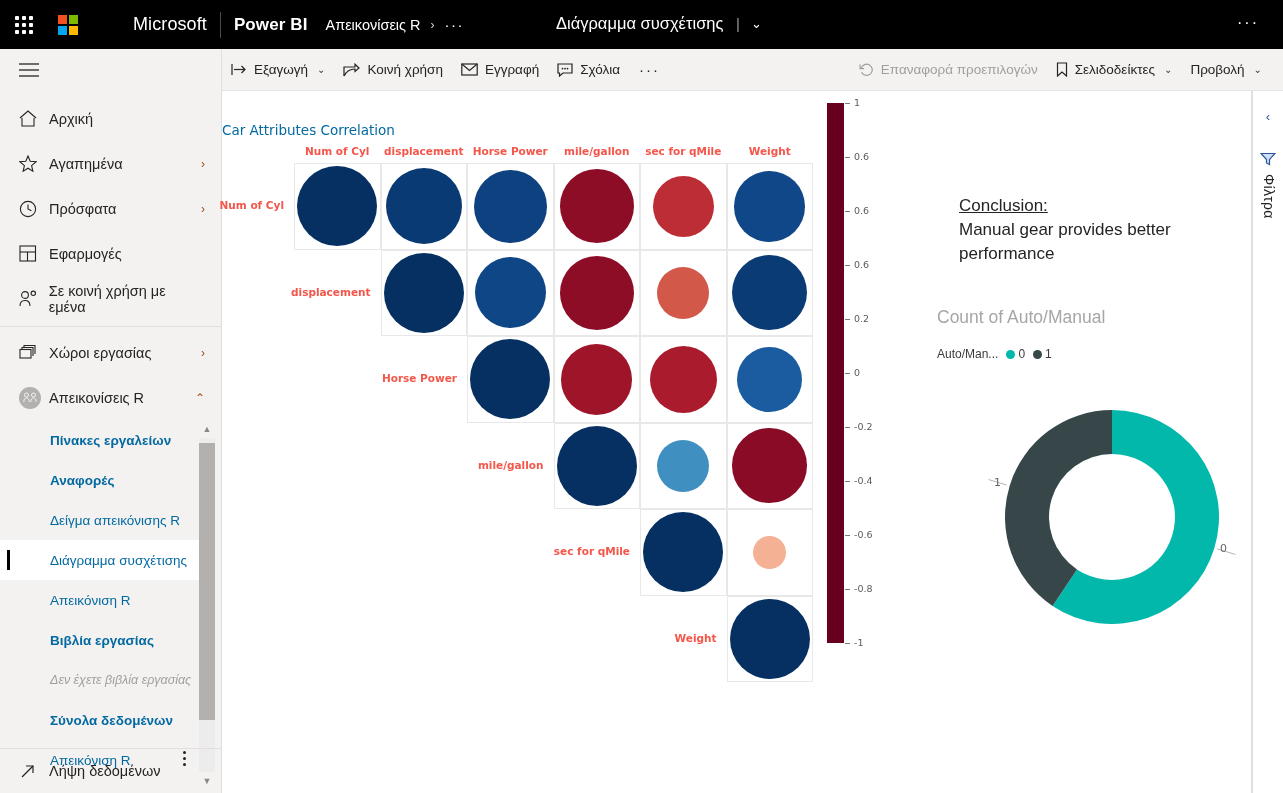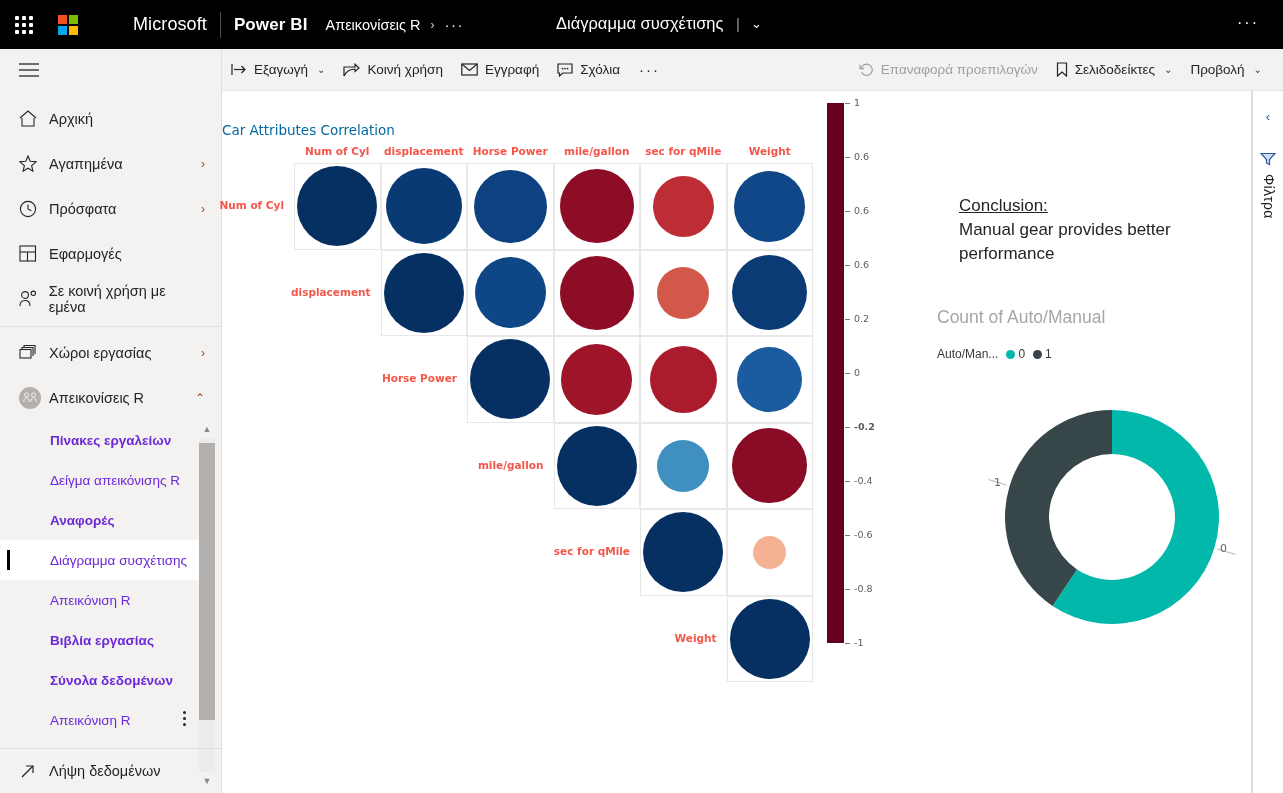--- a/index.html
+++ b/index.html
@@ -80,21 +80,21 @@
   .ws-avatar {
     width: 22px; height: 22px; border-radius: 50%; background: #b3b0ad;
     display:flex; align-items:center; justify-content:center;
   }
 
   
   .subwrap { position: relative; height: 370px; }
   .sublist { position:absolute; left:0; top:0; width: 200px; height: 370px; overflow: hidden; }
   .subitem {
     display:flex; align-items:center; height: 40px; padding-left: 50px;
-    font-size: 13.5px; color:#6d28d9; cursor:pointer; position: relative;
+    font-size: 13.5px; color:#0369a1; cursor:pointer; position: relative;
   }
   .subitem.header { font-weight: 700; cursor: default; }
   .subitem.empty { font-style: italic; color: #a19f9d; font-size: 12.5px; cursor: default; }
   .subitem.selected { background: #fff; }
   .subitem.selected .selbar {
     position:absolute; left: 7px; top: 10px; width: 3px; height: 20px; background: #000;
   }
   .subitem .kebab { position:absolute; right: 14px; top:11px; color:#252423; font-size: 13px;
      line-height: 4px; cursor: pointer; }
   .kebab i { display:block; width:3px; height:3px; border-radius:50%; background:#252423; margin-bottom:3px; }
@@ -304,35 +304,38 @@
         <span class="nlabel">Απεικονίσεις R</span>
         <span class="nchev">⌃</span>
       </div>
     </div>
 
     <div class="subwrap">
       <div class="sublist">
         <div class="subitem header">
           <span>Πίνακες εργαλείων</span>
         </div>
+        <div class="subitem header">
+          <span>Αναφορές</span>
+        </div>
         <div class="subitem">
           <span>Δείγμα απεικόνισης R</span>
-        </div>
-        <div class="subitem header">
-          <span>Αναφορές</span>
         </div>
         <div class="subitem selected">
           <span class="selbar"></span>
           <span>Διάγραμμα συσχέτισης</span>
         </div>
         <div class="subitem">
           <span>Απεικόνιση R</span>
         </div>
         <div class="subitem header">
           <span>Βιβλία εργασίας</span>
+        </div>
+        <div class="subitem empty">
+          <span>Δεν έχετε βιβλία εργασίας</span>
         </div>
         <div class="subitem header">
           <span>Σύνολα δεδομένων</span>
         </div>
         <div class="subitem">
           <span>Απεικόνιση R</span>
           <span class="kebab">
               <i></i>
               <i></i>
               <i></i>
@@ -515,21 +518,21 @@
             <span>0.6</span>
           </div>
           <div class="cbar-tick" style="top: 216px;">
             <div class="dash"></div>
             <span>0.2</span>
           </div>
           <div class="cbar-tick" style="top: 270px;">
             <div class="dash"></div>
             <span>0</span>
           </div>
-          <div class="cbar-tick" style="top: 324px; font-weight: bold;">
+          <div class="cbar-tick" style="top: 324px;">
             <div class="dash"></div>
             <span>-0.2</span>
           </div>
           <div class="cbar-tick" style="top: 378px;">
             <div class="dash"></div>
             <span>-0.4</span>
           </div>
           <div class="cbar-tick" style="top: 432px;">
             <div class="dash"></div>
             <span>-0.6</span>

